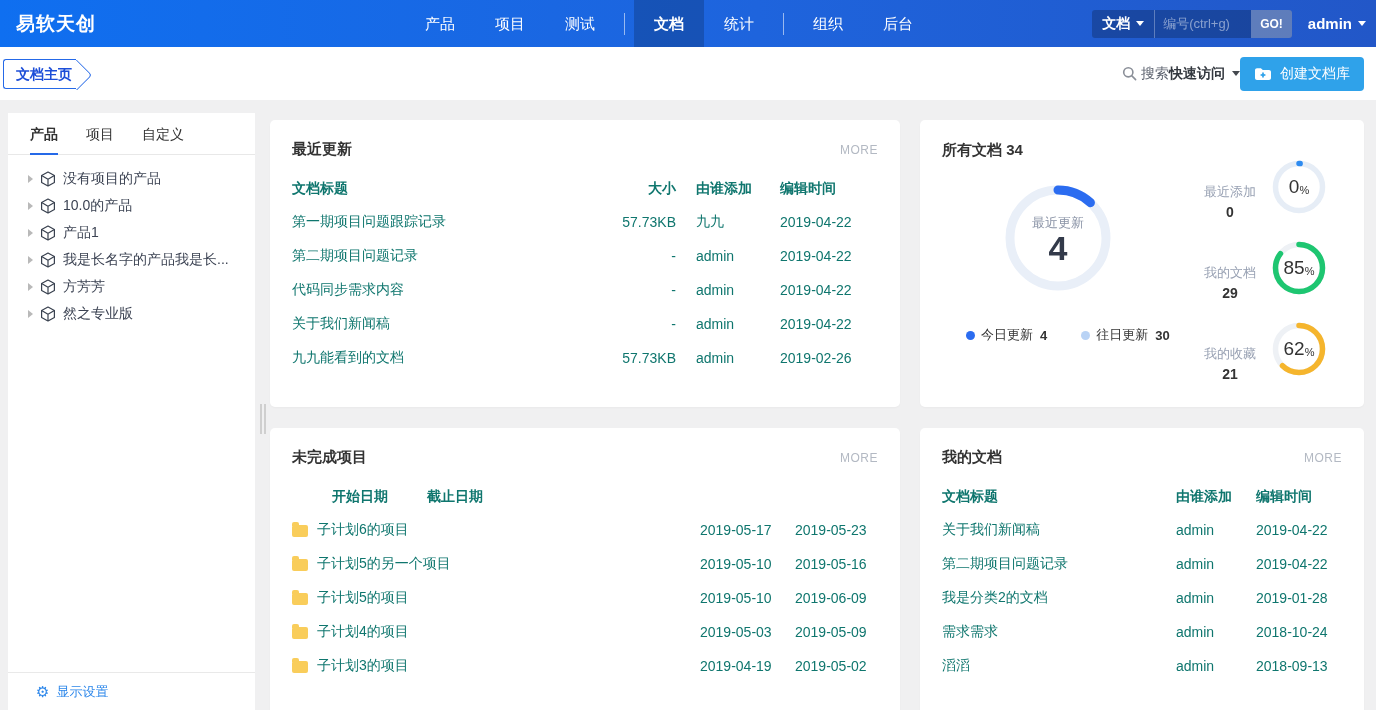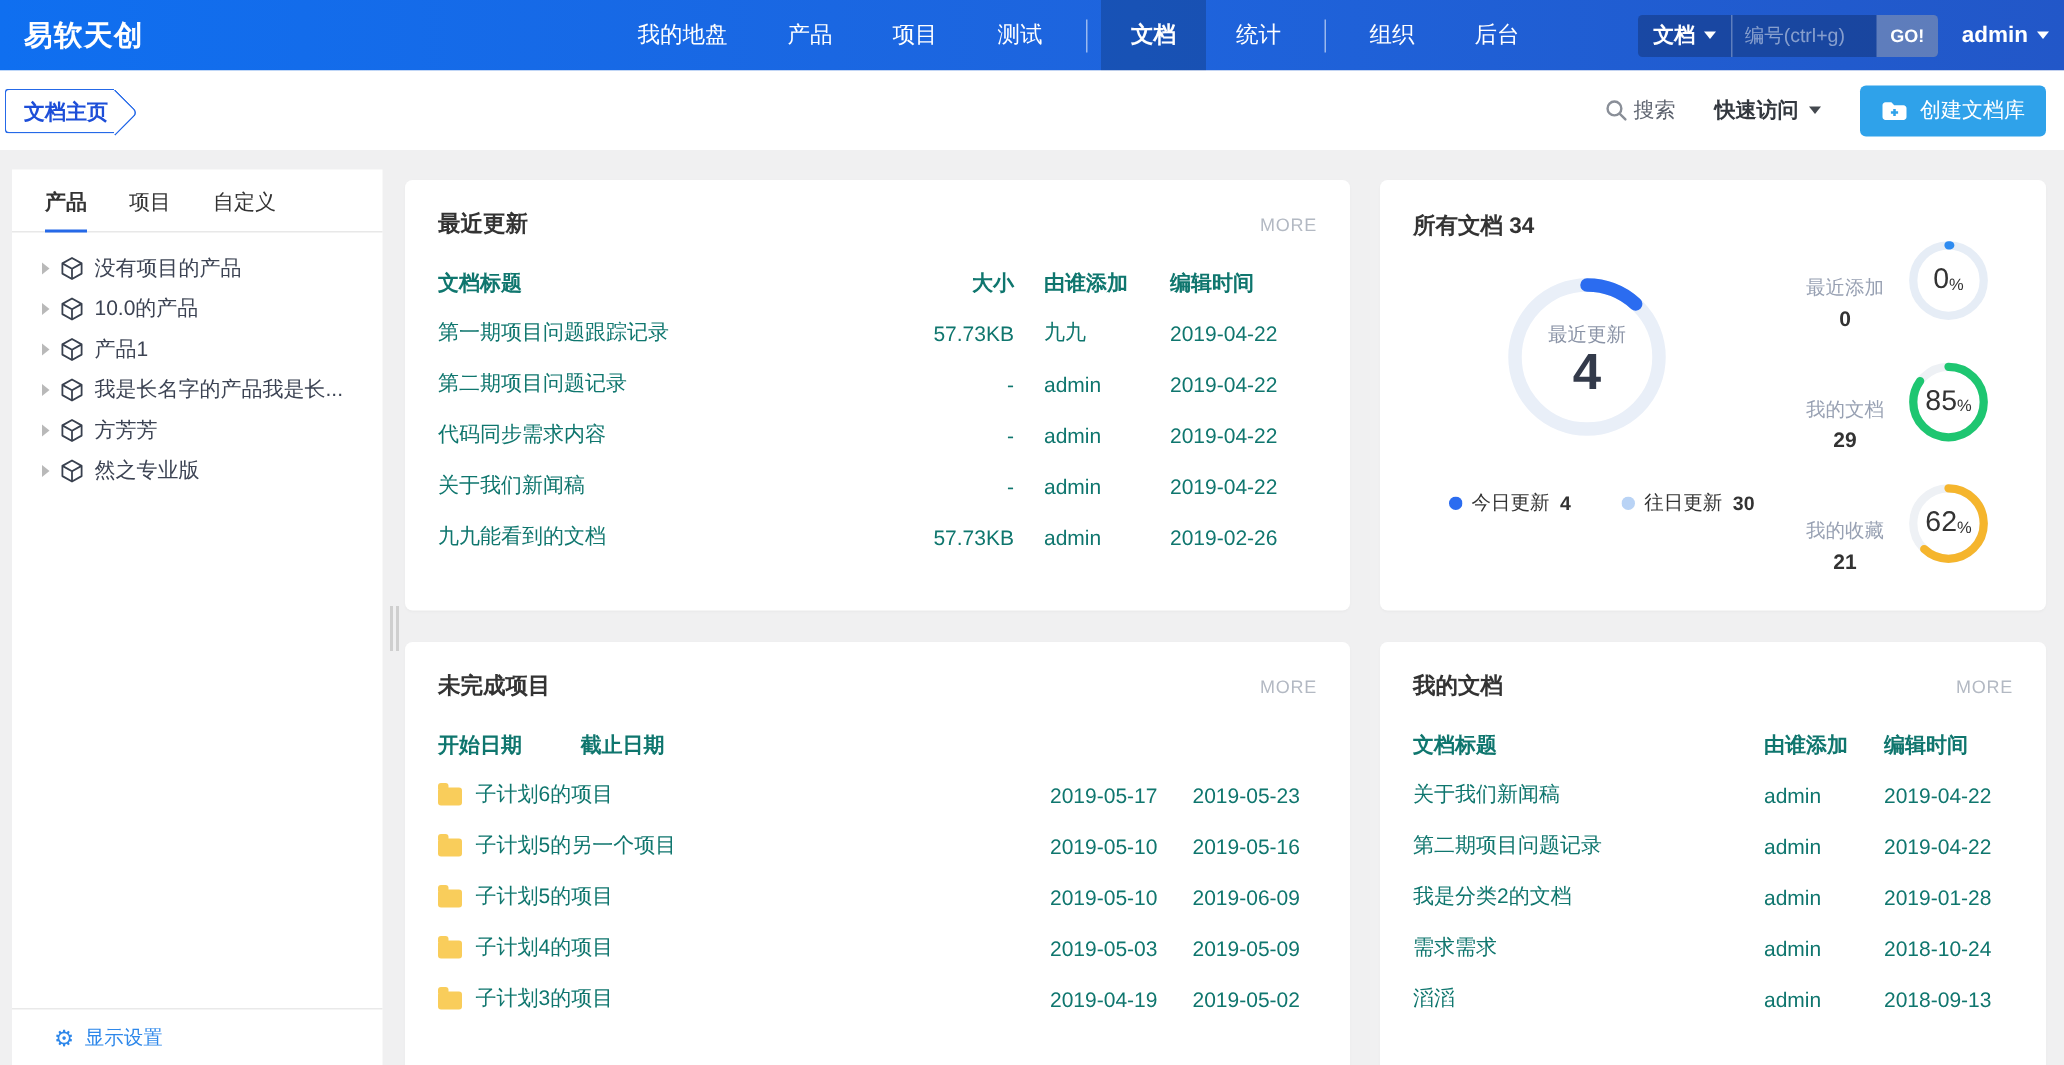--- a/index.html
+++ b/index.html
@@ -26,21 +26,21 @@
   .user-menu { display:flex; align-items:center; gap:6px; margin-left:16px; font-size:15px; font-weight:bold; cursor:pointer; }
 
   
   .crumb-bar { height:53px; background:#fff; position:relative; display:flex; align-items:center; }
   .crumb { margin-left:3px; position:relative; height:30px; line-height:28px; padding:0 4px 0 12px;
            border:1px solid #2569e8; border-right:none; border-radius:3px 0 0 3px;
            color:#1d4ed8; font-size:14px; font-weight:bold; cursor:pointer; }
   .crumb::after { content:''; position:absolute; right:-11px; top:4px; width:20.5px; height:20.5px;
                   border-top:1px solid #2569e8; border-right:1px solid #2569e8;
                   border-top-right-radius:4px; transform:rotate(45deg); }
-  .crumb-tools { position:absolute; right:12px; display:flex; align-items:center; gap:26px; }
+  .crumb-tools { position:absolute; right:12px; display:flex; align-items:center; }
   .tool-search { display:flex; align-items:center; gap:4px; font-size:14px; color:#5e6470; cursor:pointer; }
   .tool-quick { display:flex; align-items:center; gap:7px; font-size:14px; font-weight:bold; color:#33383f; cursor:pointer; }
   .caret-d { width:0; height:0; border-left:4px solid transparent; border-right:4px solid transparent; border-top:5px solid #44494f; }
   .create-btn { display:flex; align-items:center; gap:8px; height:34px; padding:0 14px; border:none;
                 background:#2fa2ea; color:#fff; font-size:14px; border-radius:4px; cursor:pointer; font-family:inherit; }
 
   
   .sidebar { position:absolute; left:8px; top:113px; width:247px; height:597px; background:#fff;
              display:flex; flex-direction:column; }
   .side-tabs { display:flex; gap:28px; padding-left:22px; height:42px; border-bottom:1px solid #e8e8e8; }
@@ -65,21 +65,21 @@
   #projects { left:270px; top:428px; width:630px; height:287px; }
   #overview { left:920px; top:120px; width:444px; height:287px; padding:0; }
   #mydocs   { left:920px; top:428px; width:444px; height:287px; }
   .panel-head { display:flex; justify-content:space-between; align-items:center; padding-top:20px; }
   .panel-title { font-size:15px; font-weight:bold; color:#333; }
   .more { font-size:12px; color:#b3b9c3; letter-spacing:.5px; cursor:pointer; }
   .tbl { margin-top:14px; }
   .tbl-row { display:flex; align-items:center; height:34px; font-size:14px; color:#0f766e; cursor:pointer; }
   .tbl-head { font-weight:bold; height:32px; cursor:default; }
   .c-title { flex:1; } .c-size { width:72px; text-align:right; } .c-adder { width:84px; margin-left:20px; } .c-time { width:98px; }
-  .p-name { flex:1; display:flex; align-items:center; gap:9px; } .p-start { width:95px; } .p-end { width:83px; }
+  .p-name { flex:1; display:flex; align-items:center; gap:9px; } .p-start { width:95px;margin-left:40px; } .p-end { width:83px; }
   .m-title { flex:1; } .m-adder { width:80px; } .m-time { width:86px; }
   .folder-ic { position:relative; width:16px; height:12px; background:#f9cd5b; border-radius:2px; margin-top:2px; flex:0 0 auto; }
   .folder-ic::before { content:''; position:absolute; top:-3px; left:0; width:7px; height:4px; background:#f9cd5b; border-radius:2px 2px 0 0; }
 
   
   .ov-title { position:absolute; left:22px; top:21px; font-size:15px; font-weight:bold; color:#333; }
   .big-donut { position:absolute; left:83px; top:63px; width:110px; height:110px; }
   .bd-label { position:absolute; top:31px; width:100%; text-align:center; font-size:13px; color:#8a93a6; }
   .bd-value { position:absolute; top:46px; width:100%; text-align:center; font-size:34px; font-weight:bold; color:#333a4a; }
   .ov-legend { position:absolute; left:46px; top:206px; display:flex; gap:34px; font-size:13px; color:#333; }
@@ -94,21 +94,20 @@
   .md-val { position:absolute; inset:0; display:flex; align-items:center; justify-content:center; font-size:19px; color:#333; }
   .md-val .pct { font-size:11px; margin-top:5px; }
 </style>
 </head>
 <body>
 
 <header class="topnav">
   <div class="logo">易软天创</div>
 
   <nav class="nav-main">
-    <div class="nav-item">我的地盘</div>
     <div class="nav-item">产品</div>
     <div class="nav-item">项目</div>
     <div class="nav-item">测试</div>
     <div class="nav-divider"></div>
     <div class="nav-item active">文档</div>
     <div class="nav-item">统计</div>
     <div class="nav-divider"></div>
     <div class="nav-item">组织</div>
     <div class="nav-item">后台</div>
   </nav>

